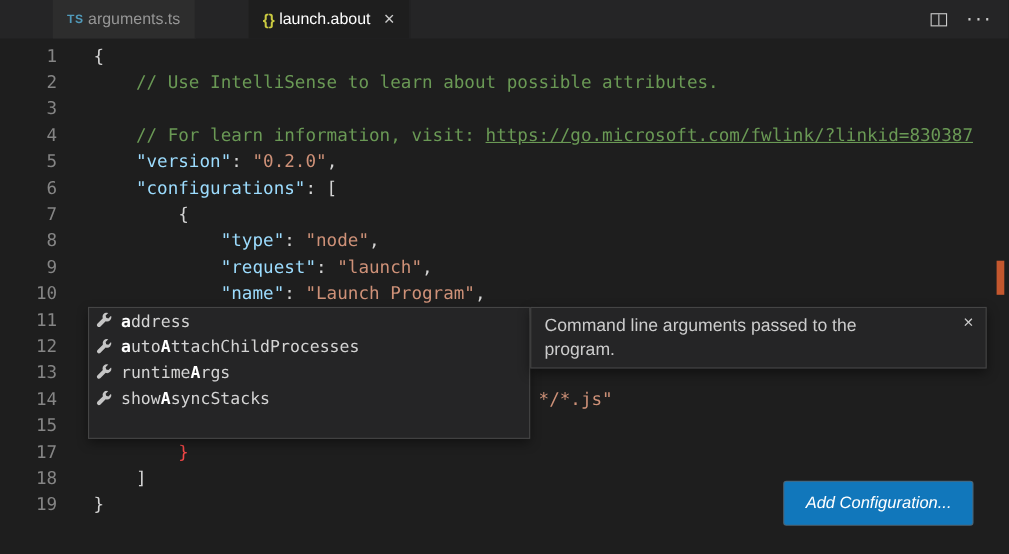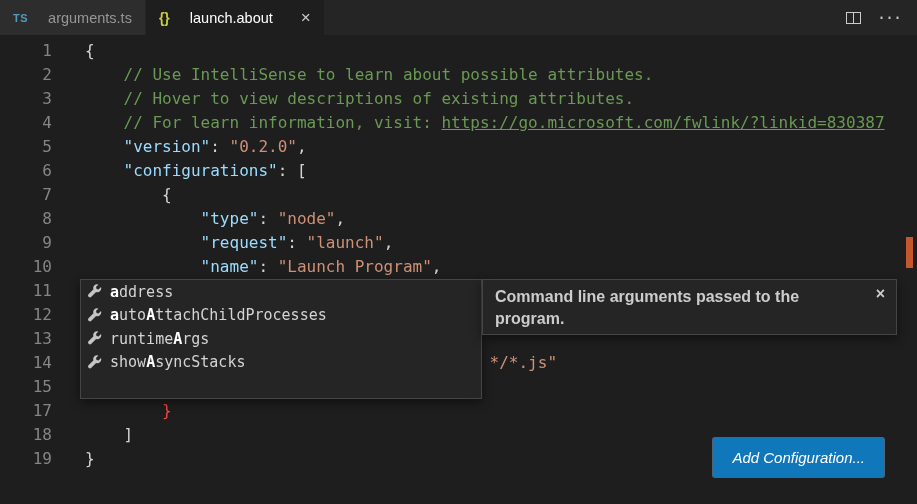--- a/index.html
+++ b/index.html
@@ -9,23 +9,23 @@
     font-family: "DejaVu Sans Mono", monospace;
     position: relative;
   }
 
   
   .tabbar {
     height:35px; background: var(--tabbar-bg, #252526);
     display:flex; align-items:stretch; position:relative; z-index:5;
   }
   .tab {
-    display:flex; align-items:center; gap:20px; padding:0 13px;
+    display:flex; align-items:center; gap:4px; padding:0 13px;
     font-family:"Liberation Sans", sans-serif; font-size:14.5px; cursor:pointer;
-    border-right:1px solid #252526; white-space:nowrap;
+    border-right:1px solid #252526; white-space:nowrap;margin-left:48px;
   }
   .tab.inactive { background: var(--inactive-tab-bg, #2d2d2d); color:#969696; }
   .tab.active   { background: var(--editor-bg, #1e1e1e); color:#ffffff; }
   .fi { font-weight:bold; }
   .fi.ts   { color: var(--ts-icon, #519aba); font-size:11px; letter-spacing:0.5px; }
   .fi.json { color: var(--json-icon, #cbcb41); font-size:14px; }
   .tab-close { margin-left:8px; color:#cccccc; font-size:17px; line-height:1; }
   .tab-actions { margin-left:auto; display:flex; align-items:center; gap:16px; padding-right:16px; color:#cccccc; }
   .split-icon {
     width:15px; height:12px; border:1px solid #cccccc; display:inline-block;
@@ -58,21 +58,21 @@
   .sugg-row.selected { background: var(--selected-suggestion-bg, #04395e); }
   .sugg-icon { width:16px; height:16px; flex:none; display:flex; align-items:center; }
   .sugg-label { font-size:15px; color:#d4d4d4; white-space:pre; }
   .sugg-label .m { color:#ffffff; font-weight:bold; }
 
   
   .docs {
     position:absolute; left:482px; top:279px; width:415px; height:56px;
     background: var(--widget-bg, #252526); border:1px solid var(--widget-border, #454545);
     z-index:10; color:#cccccc; font-family:"Liberation Sans", sans-serif; font-size:16px;
-    padding:6px 44px 6px 12px; line-height:22px; box-shadow: 0 4px 10px rgba(0,0,0,0.45); font-weight: bold;
+    padding:6px 44px 6px 12px; line-height:22px; box-shadow: 0 4px 10px rgba(0,0,0,0.45);
   }
   .docs-text { display:block; max-width:310px; }
   .docs-close { position:absolute; top:3px; right:11px; color:#cccccc; font-size:16px; cursor:pointer; }
 
   
   .add-config {
     position:absolute; right:33px; bottom:27px; z-index:8;
     background: var(--button-bg, #1177bb); color:#ffffff; border:none; border-radius:2px;
     font-family:"Liberation Sans", sans-serif; font-size:15px; padding:11px 19px;
     cursor:pointer; box-shadow: 0 0 0 1px rgba(130,190,230,0.45); font-style: italic;
@@ -99,21 +99,21 @@
   <div class="tab-actions">
     <span class="split-icon"></span>
     <span class="more-icon">···</span>
   </div>
 </div>
 
 <div class="editor">
   <div>
       <div class="ln"><span class="num">1</span><span class="code"><span class="p">{</span></span></div>
       <div class="ln"><span class="num">2</span><span class="code"><span class="p">    </span><span class="cm">// Use IntelliSense to learn about possible attributes.</span></span></div>
-      <div class="ln"><span class="num">3</span><span class="code"><span class="p">    </span><span class="cm">// Hover to view descriptions of existing attributes.</span></span></div>
+      <div class="ln"><span class="num">3</span><span class="code"><span class="p">    </span></span></div>
       <div class="ln"><span class="num">4</span><span class="code"><span class="p">    </span><span class="cm">// For learn information, visit: </span><span class="link">https://go.microsoft.com/fwlink/?linkid=830387</span></span></div>
       <div class="ln"><span class="num">5</span><span class="code"><span class="p">    </span><span class="key">"version"</span><span class="p">: </span><span class="str">"0.2.0"</span><span class="p">,</span></span></div>
       <div class="ln"><span class="num">6</span><span class="code"><span class="p">    </span><span class="key">"configurations"</span><span class="p">: [</span></span></div>
       <div class="ln"><span class="num">7</span><span class="code"><span class="p">        {</span></span></div>
       <div class="ln"><span class="num">8</span><span class="code"><span class="p">            </span><span class="key">"type"</span><span class="p">: </span><span class="str">"node"</span><span class="p">,</span></span></div>
       <div class="ln"><span class="num">9</span><span class="code"><span class="p">            </span><span class="key">"request"</span><span class="p">: </span><span class="str">"launch"</span><span class="p">,</span></span></div>
       <div class="ln"><span class="num">10</span><span class="code"><span class="p">            </span><span class="key">"name"</span><span class="p">: </span><span class="str">"Launch Program"</span><span class="p">,</span></span></div>
       <div class="ln"><span class="num">11</span><span class="code"></span></div>
       <div class="ln"><span class="num">12</span><span class="code"></span></div>
       <div class="ln"><span class="num">13</span><span class="code"></span></div>

